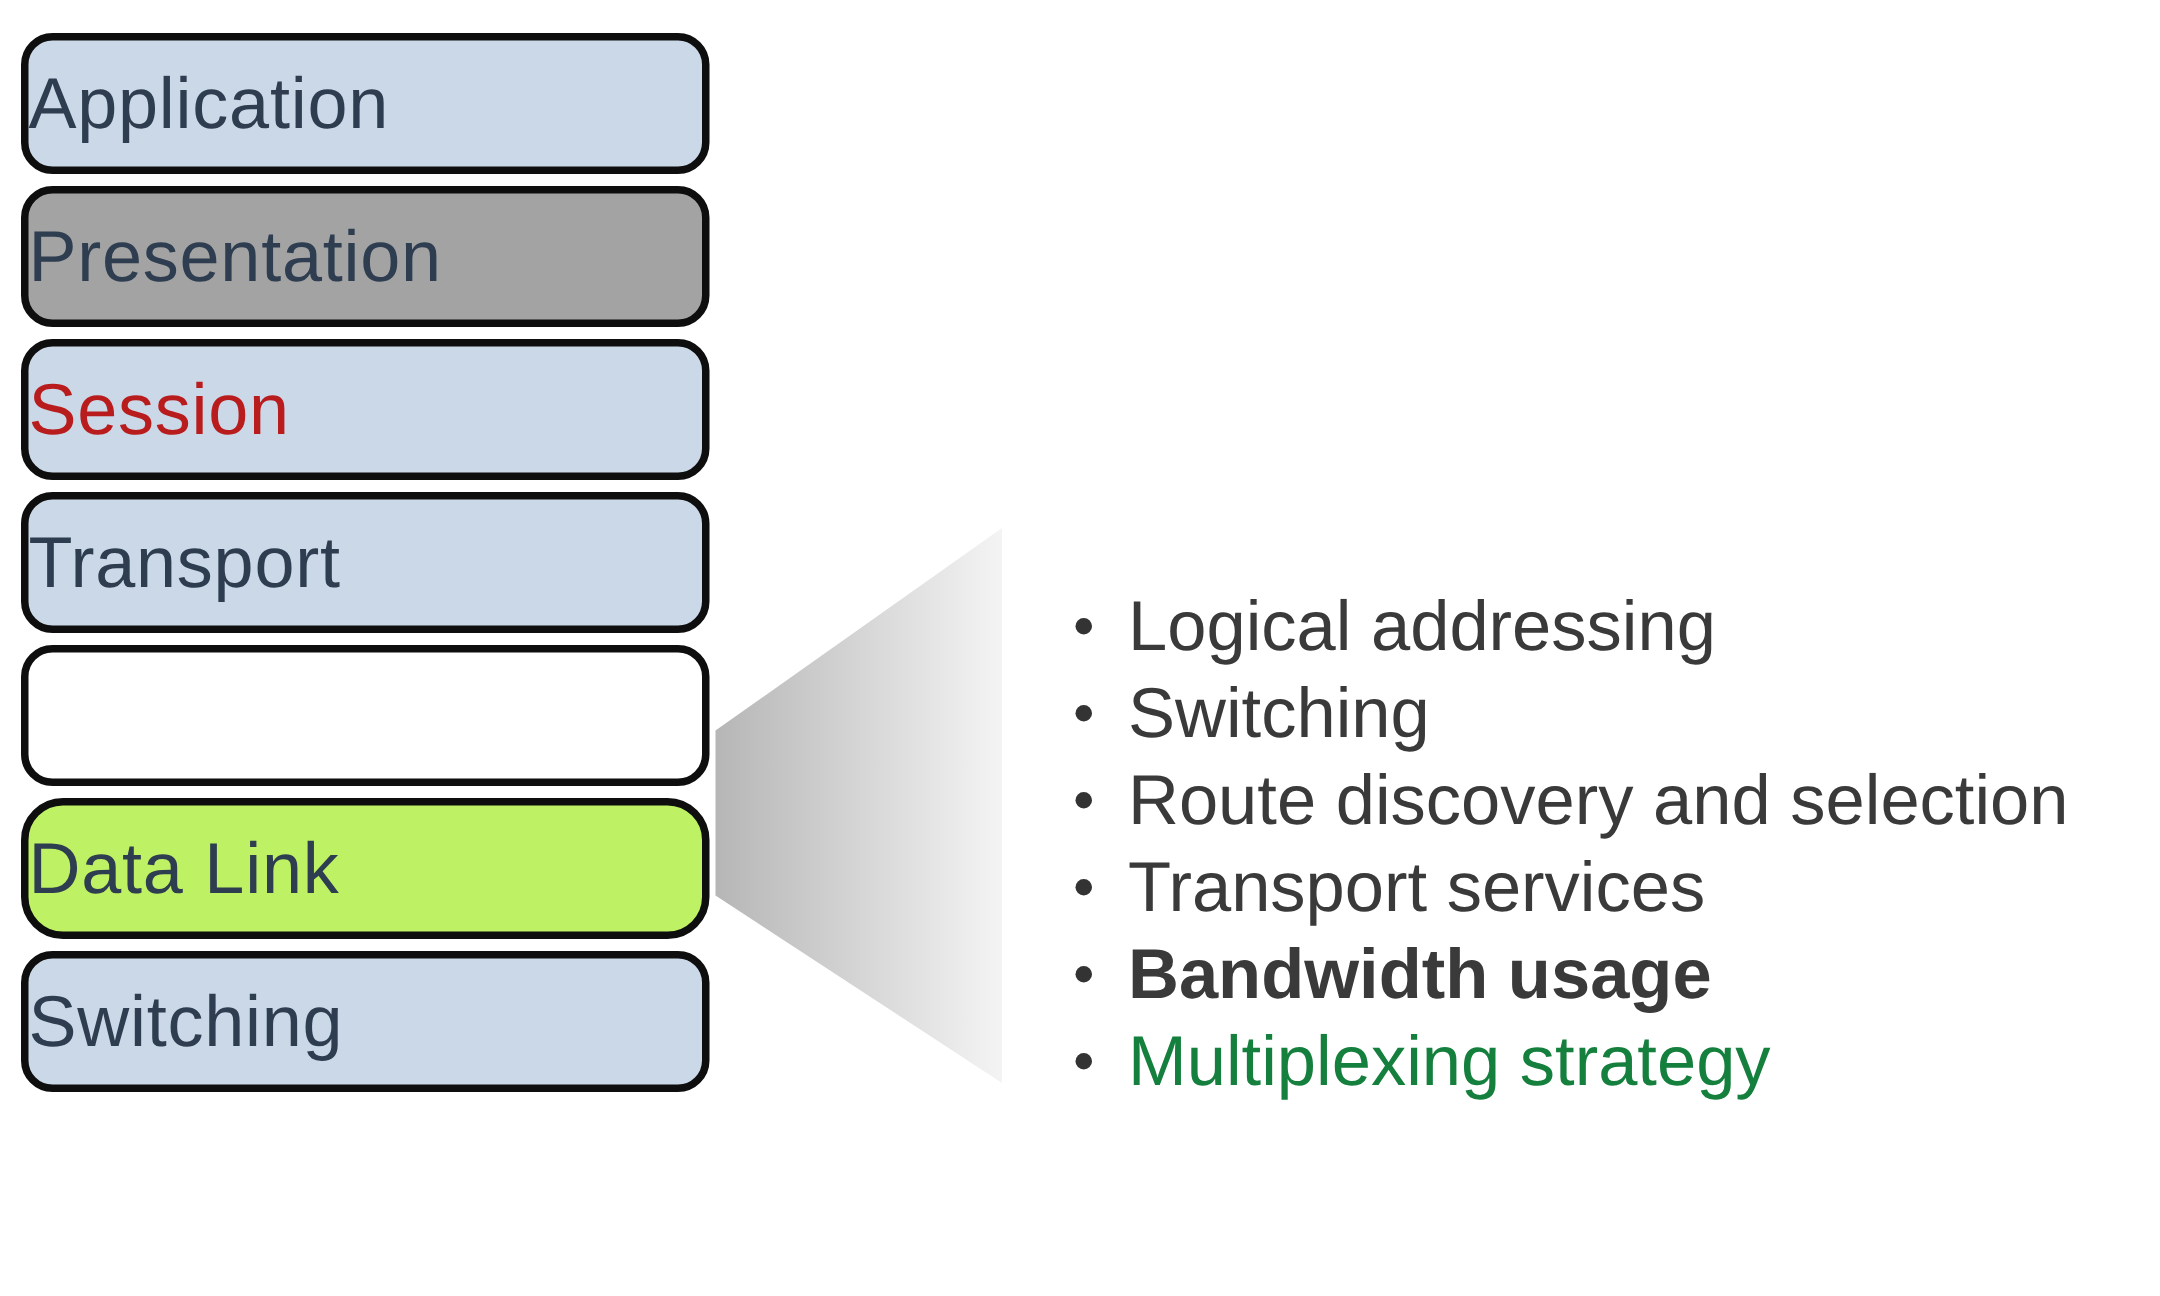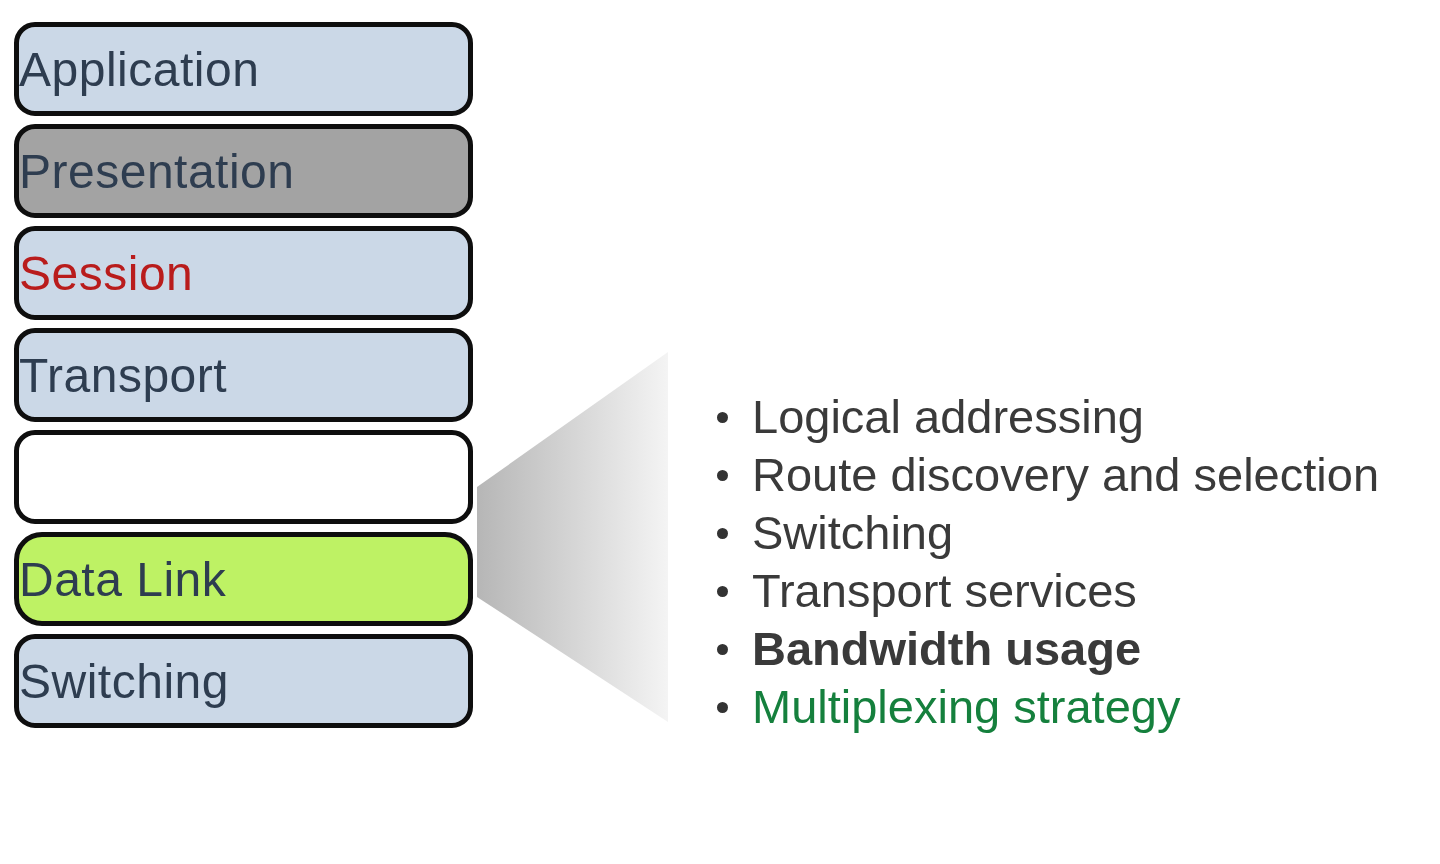--- a/index.html
+++ b/index.html
@@ -120,25 +120,25 @@
     <polygon points="4,137 195,2 195,372 4,247" fill="url(#beamGrad)"></polygon>
   </svg>
 
   <div class="bullets">
       <div class="bullet-item">
         <span class="bullet-dot" style="background: rgb(51, 51, 51);"></span>
         <span class="bullet-text" style="color: rgb(58, 58, 58);">Logical addressing</span>
       </div>
       <div class="bullet-item">
         <span class="bullet-dot" style="background: rgb(51, 51, 51);"></span>
-        <span class="bullet-text" style="color: rgb(58, 58, 58);">Route discovery and selection</span>
+        <span class="bullet-text" style="color: rgb(58, 58, 58);">Switching</span>
       </div>
       <div class="bullet-item">
         <span class="bullet-dot" style="background: rgb(51, 51, 51);"></span>
-        <span class="bullet-text" style="color: rgb(58, 58, 58);">Switching</span>
+        <span class="bullet-text" style="color: rgb(58, 58, 58);">Route discovery and selection</span>
       </div>
       <div class="bullet-item">
         <span class="bullet-dot" style="background: rgb(51, 51, 51);"></span>
         <span class="bullet-text" style="color: rgb(58, 58, 58);">Transport services</span>
       </div>
       <div class="bullet-item">
         <span class="bullet-dot" style="background: rgb(51, 51, 51);"></span>
         <span class="bullet-text" style="color: rgb(58, 58, 58); font-weight: bold;">Bandwidth usage</span>
       </div>
       <div class="bullet-item">

